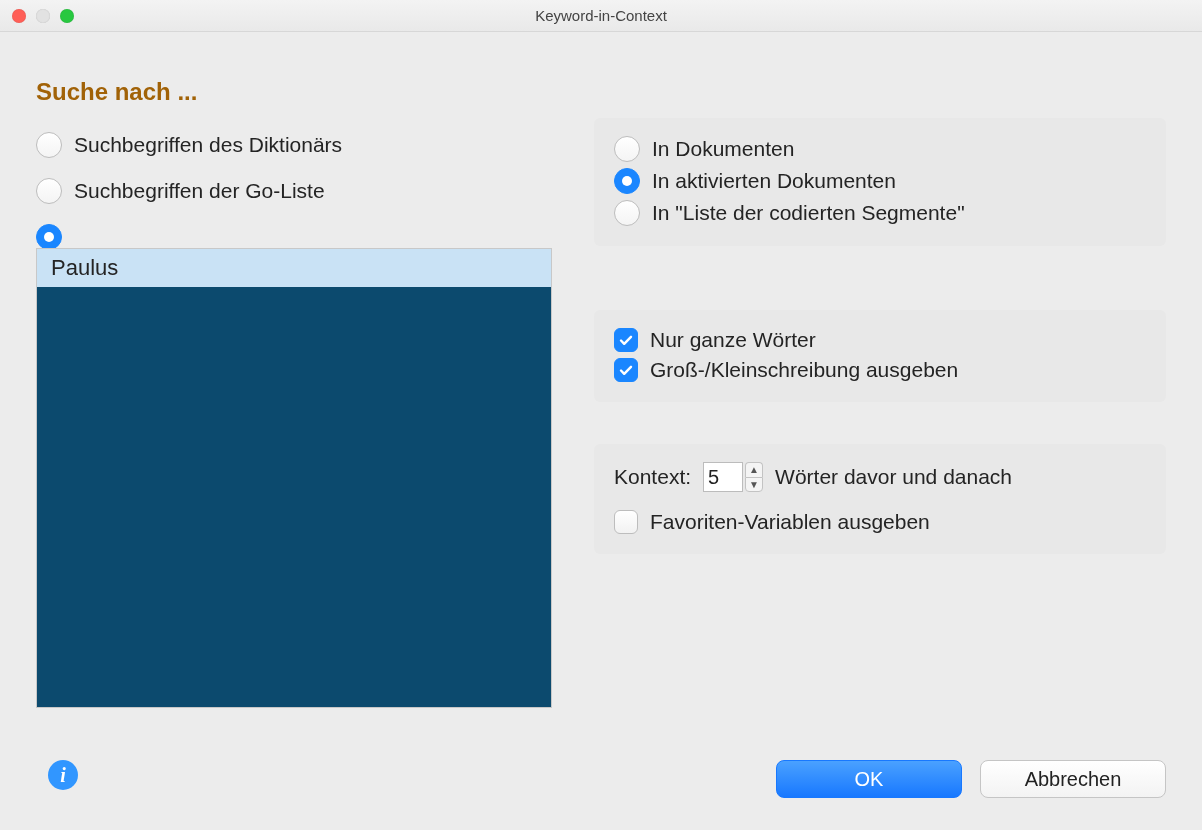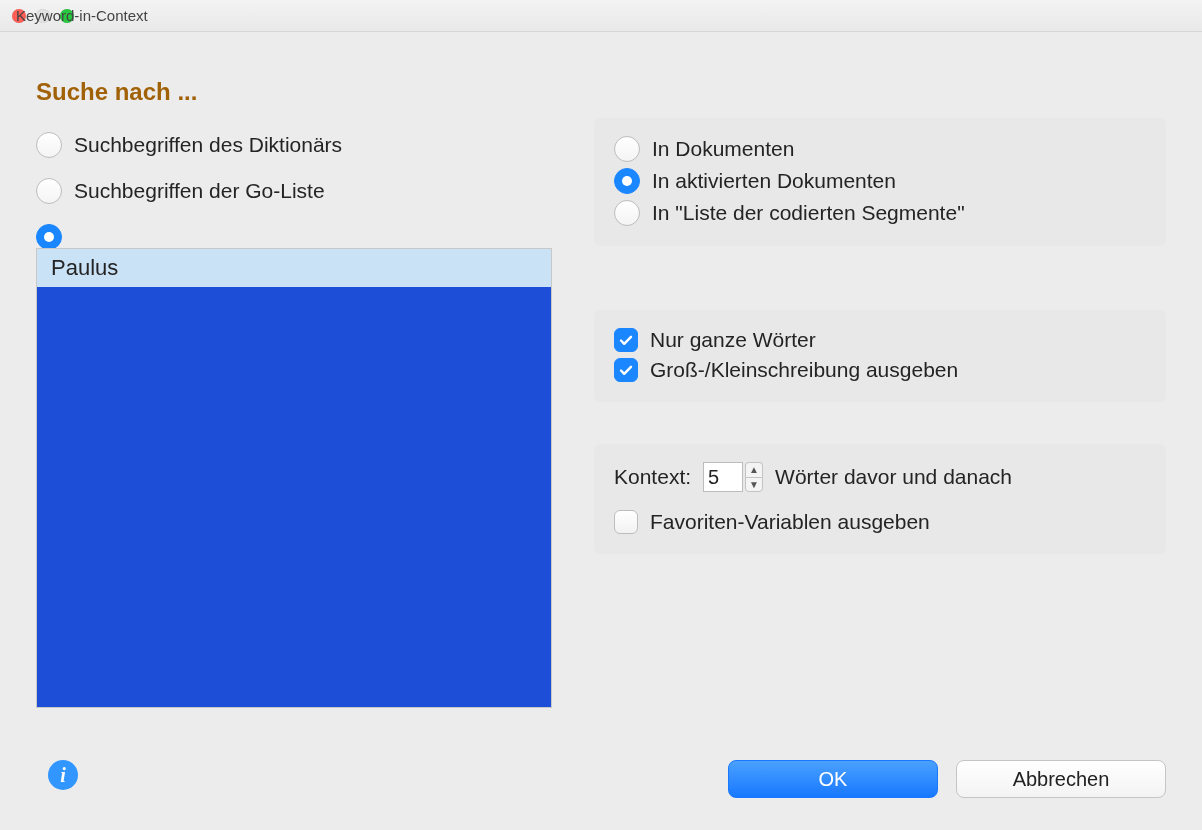--- a/index.html
+++ b/index.html
@@ -17,21 +17,21 @@
     height:32px; width:100%;
     background:linear-gradient(#f3f3f3,#e9e9e9);
     border-bottom:1px solid #d7d7d7;
     display:flex; align-items:center; position:relative;
   }
   .traffic { display:flex; gap:10px; margin-left:12px; }
   .light { width:14px; height:14px; border-radius:50%; box-shadow:inset 0 0 1px rgba(0,0,0,.25); }
   .light.red { background:#ff5f57; }
   .light.yellow { background:#e2e2e2; }
   .light.green { background:#28c840; }
-  .title { position:absolute; left:0; right:0; text-align:left; font-size:15px; color:#444; pointer-events:none;margin-left:16px; }
+  .title { position:absolute; left:0; right:0; text-align:center; font-size:15px; color:#444; pointer-events:none; }
 
   .content { position:absolute; left:0; right:0; top:32px; bottom:0; }
 
   .heading {
     position:absolute; left:36px; top:46px;
     font-size:24px; font-weight:600; color:#a16207;
   }
 
   
   .left-radios { position:absolute; left:36px; top:100px; display:flex; flex-direction:column; gap:20px; }
@@ -57,21 +57,21 @@
     border:1px solid #bdbdbd; flex:0 0 auto;
     display:flex; align-items:center; justify-content:center;
   }
   .checkbox.checked { background:#1a86ff; border-color:#1a86ff; }
   .checkbox.checked svg { display:block; }
   .checkbox svg { display:none; width:16px; height:16px; }
 
   .terms-list {
     position:absolute; left:36px; top:216px;
     width:516px; height:460px;
-    background:#1d4ed8; border:1px solid #c8c8c8;
+    background:#0c4a6e; border:1px solid #c8c8c8;
   }
   .list-row { padding:6px 14px; font-size:22px; }
   .list-row.selected { background:#c9e2f5; }
   .list-row.placeholder { color:#b4b4b4; }
 
   
   .panel {
     position:absolute; left:594px; right:36px;
     background:#e8e8e8; border-radius:6px;
     padding:18px 20px 20px 20px;
@@ -103,21 +103,21 @@
   .info-btn {
     position:absolute; left:48px; bottom:40px;
     width:30px; height:30px; border-radius:50%;
     background:#3196ff; color:#fff;
     display:flex; align-items:center; justify-content:center;
     font-family:Georgia, serif; font-style:italic; font-weight:bold; font-size:20px;
   }
 
   .buttons { position:absolute; right:36px; bottom:32px; display:flex; gap:18px; }
   .btn {
-    width:210px; height:38px; border-radius:8px;
+    width:186px; height:38px; border-radius:8px;
     font-size:20px; display:flex; align-items:center; justify-content:center;
     border:1px solid #c5c5c5; background:linear-gradient(#ffffff,#f3f3f3);
     color:#222;
   }
   .btn.primary {
     background:linear-gradient(#4aa1ff,#1878ff);
     border-color:#1878ff; color:#fff;
   }
 </style>
 </head>

